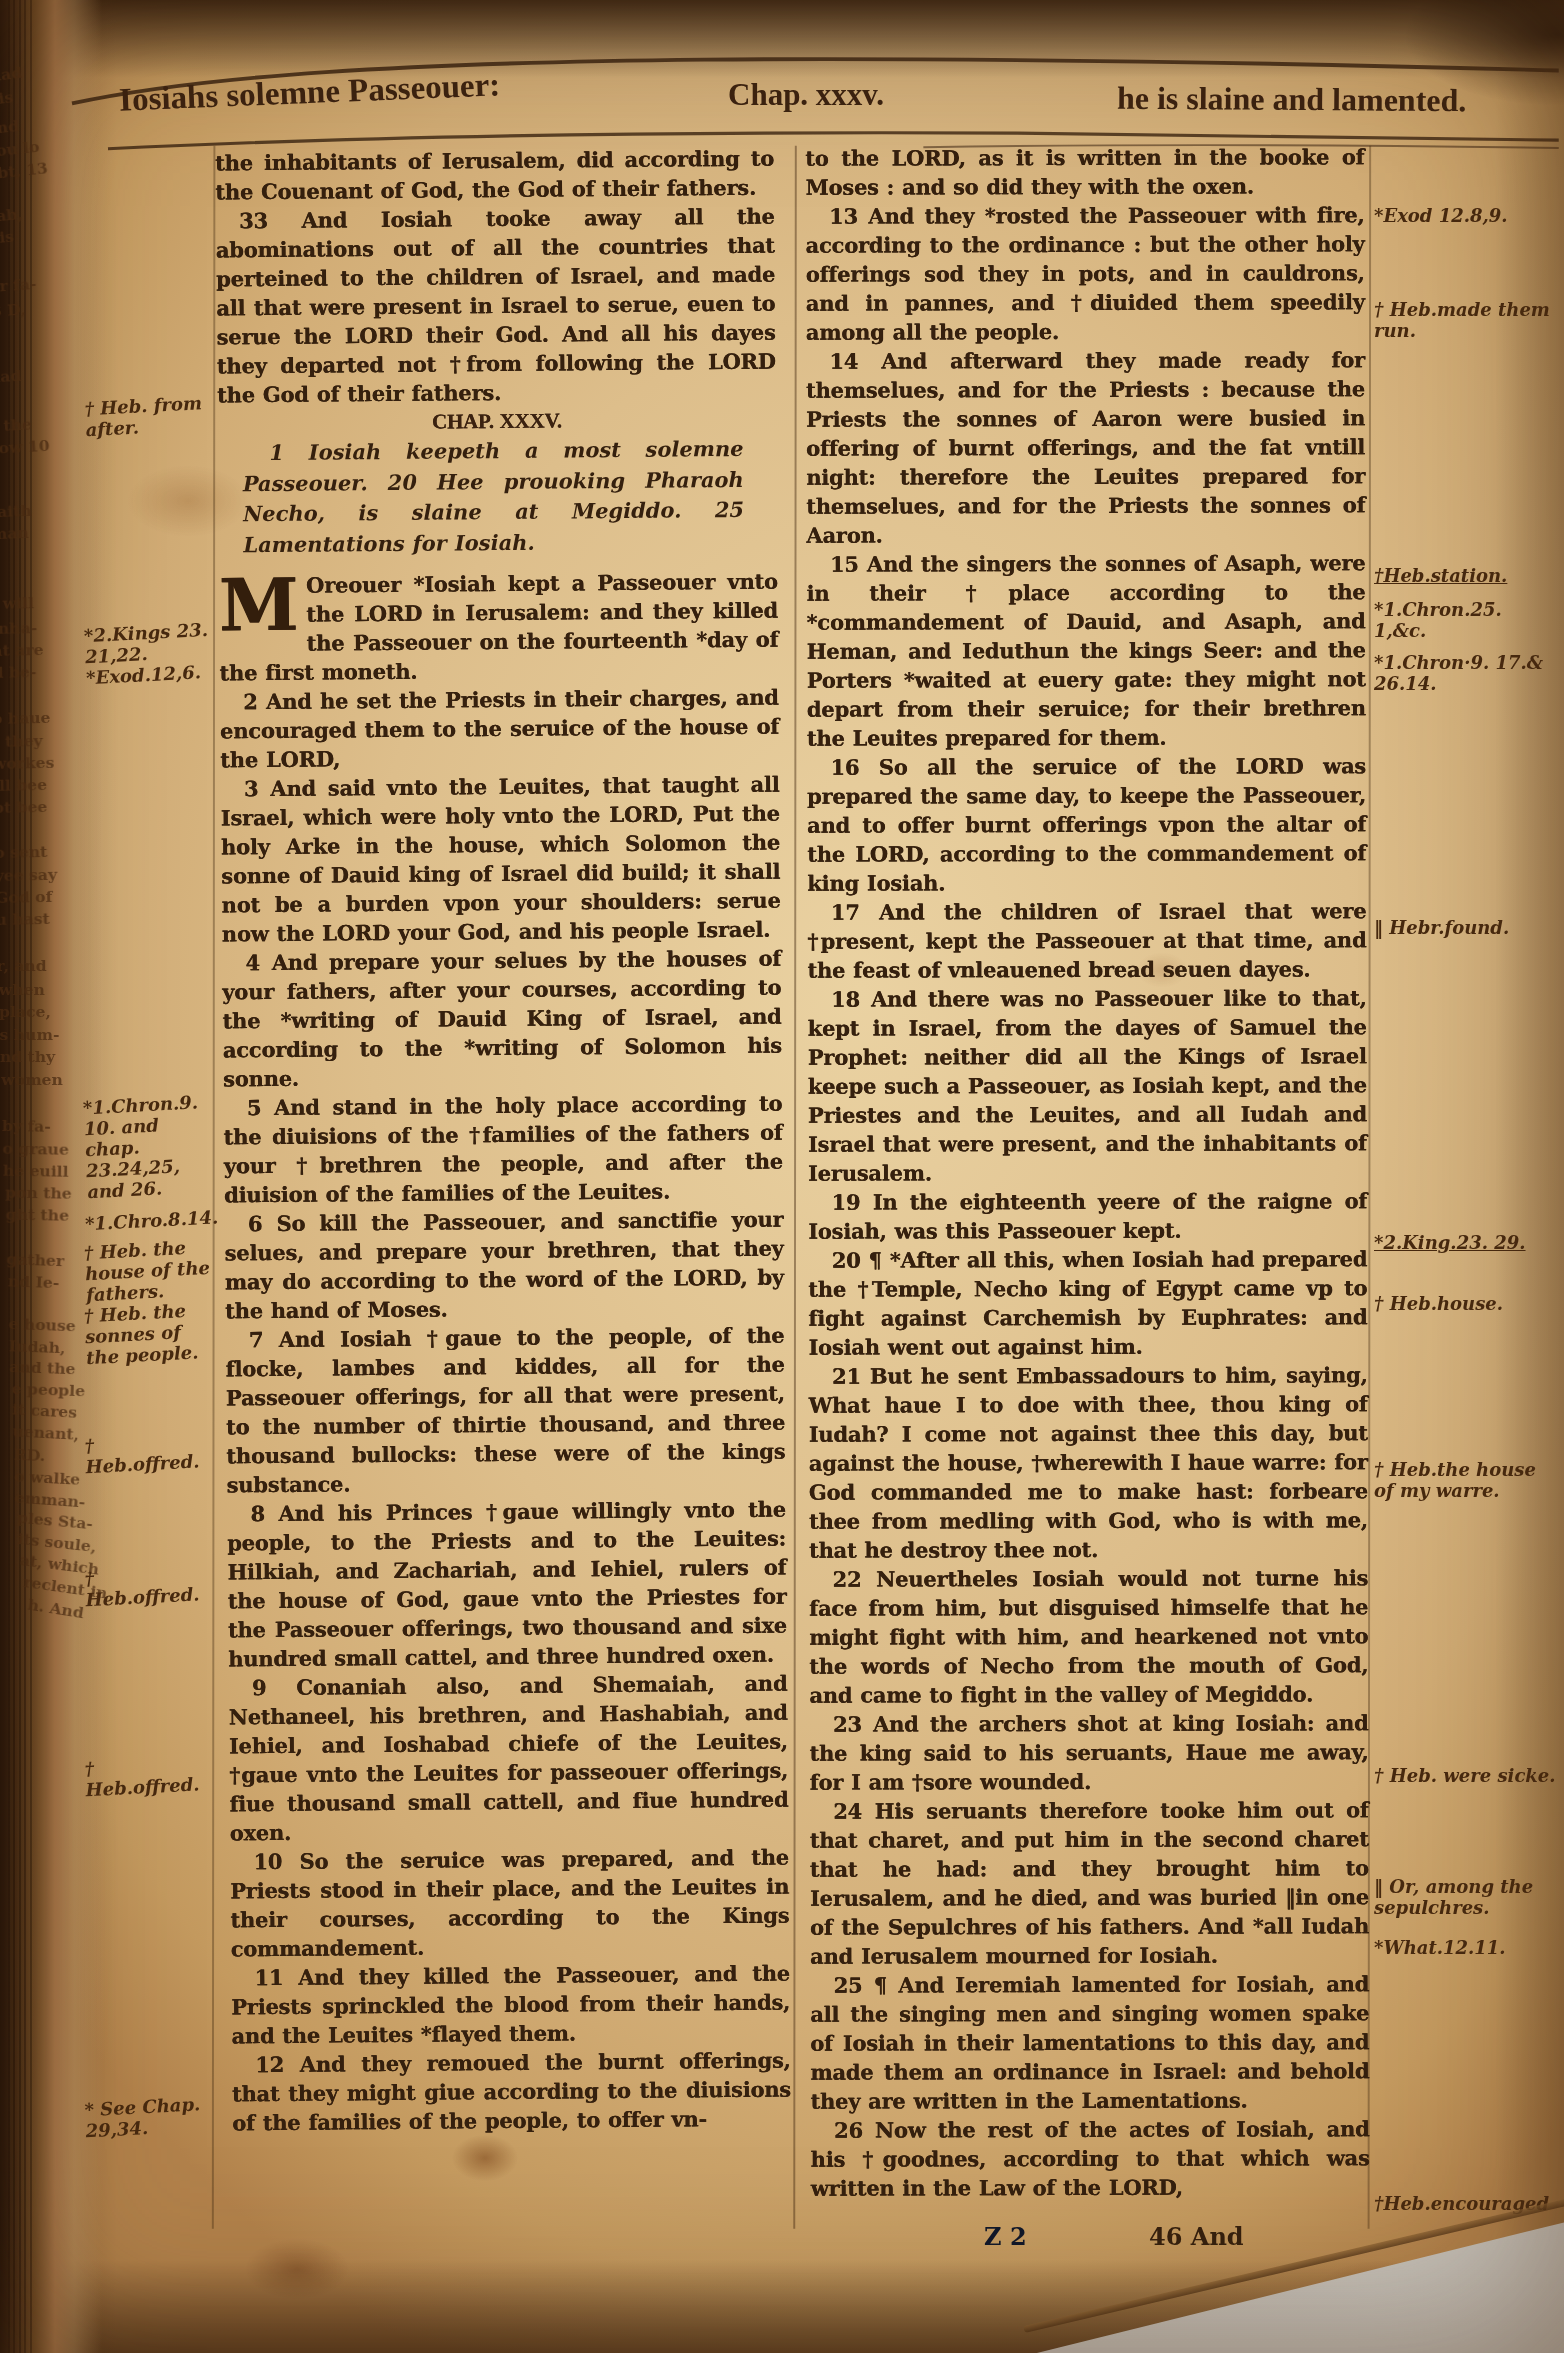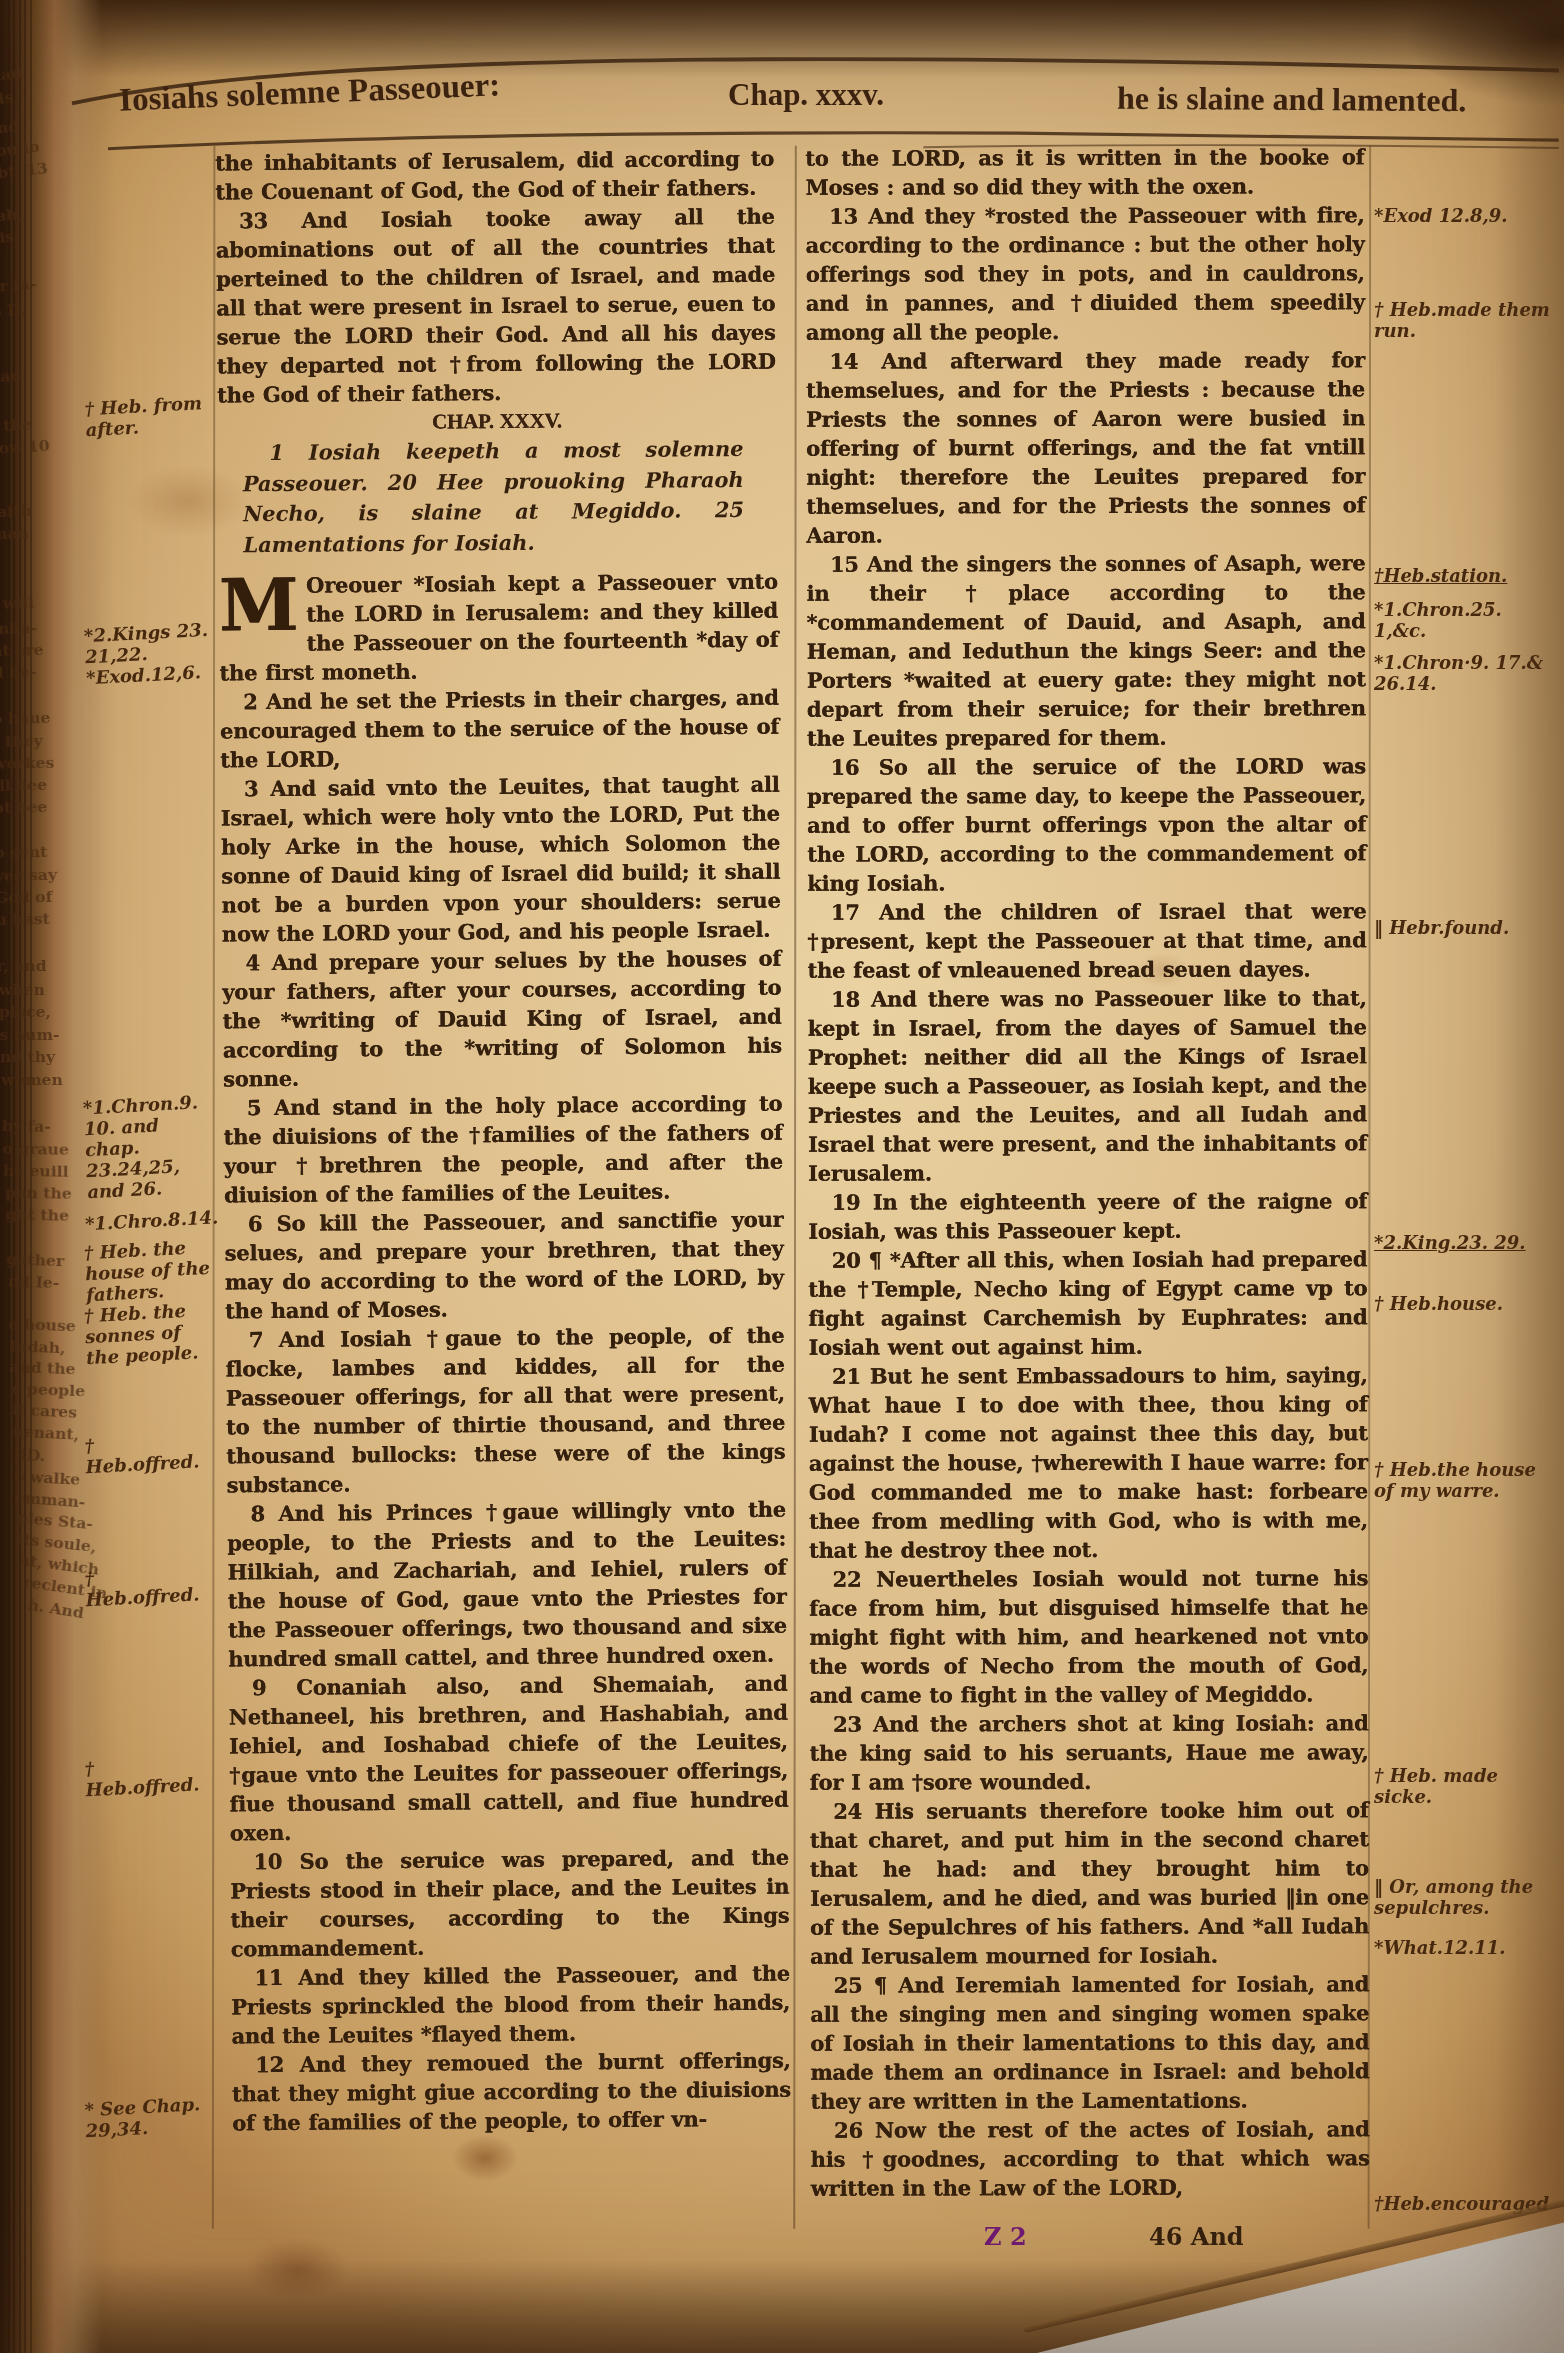--- a/index.html
+++ b/index.html
@@ -59,21 +59,21 @@
   .dropcap{float:left;font-size:72px;line-height:58px;height:59px;font-weight:700;
     margin:4.7px 7.8px 0 0;color:#331e0c;}
   
   .mcol{position:absolute;top:0;height:2354px;}
   .mcolL{left:85px;width:127px;}
   .mcolR{left:1374px;width:186px;}
   .mnote{position:absolute;left:0;right:0;font-size:18px;line-height:21px;font-style:italic;
     font-weight:600;color:#47290f;}
   .mcolL .mnote{transform:rotate(-3deg);}
   
-  .sig{position:absolute;left:984px;top:2222px;font-size:24px;font-weight:700;color:#701a75;}
+  .sig{position:absolute;left:984px;top:2222px;font-size:24px;font-weight:700;color:#0f172a;}
   .catch{position:absolute;left:1149px;top:2222px;font-size:24px;font-weight:700;color:#35200e;}
   .vignette{position:absolute;inset:0;pointer-events:none;
     box-shadow:inset 0 0 172px rgba(72,42,16,.55);}
 </style>
 </head>
 <body>
 
 <div class="page">
 
   <div class="paper"></div>
@@ -166,21 +166,21 @@
   <div class="mcol mcolR">
       <div class="mnote" style="top: 205px;">*Exod 12.8,9.</div>
       <div class="mnote" style="top: 299px;">† Heb.made them run.</div>
       <div class="mnote" style="top: 565px; text-decoration: underline;">†Heb.station.</div>
       <div class="mnote" style="top: 599px;">*1.Chron.25. 1,&amp;c.</div>
       <div class="mnote" style="top: 652px;">*1.Chron·9. 17.&amp; 26.14.</div>
       <div class="mnote" style="top: 917px;">‖ Hebr.found.</div>
       <div class="mnote" style="top: 1232px; text-decoration: underline;">*2.King.23. 29.</div>
       <div class="mnote" style="top: 1293px;">† Heb.house.</div>
       <div class="mnote" style="top: 1459px;">† Heb.the house of my warre.</div>
-      <div class="mnote" style="top: 1765px;">† Heb. made sicke.</div>
+      <div class="mnote" style="top: 1765px;">† Heb. were sicke.</div>
       <div class="mnote" style="top: 1876px;">‖ Or, among the sepulchres.</div>
       <div class="mnote" style="top: 1937px;">*What.12.11.</div>
       <div class="mnote" style="top: 2193px;">†Heb.encouraged</div>
     </div>
 
   <div class="bcol colL">
     <div>
         <p class="verse cont">the inhabitants of Ierusalem, did according to the Couenant of God, the God of their fathers.</p>
         <p class="verse">33 And Iosiah tooke away all the abominations out of all the countries that perteined to the children of Israel, and made all that were present in Israel to serue, euen to serue the LORD their God. And all his dayes they departed not †from following the LORD the God of their fathers.</p>
       </div>

